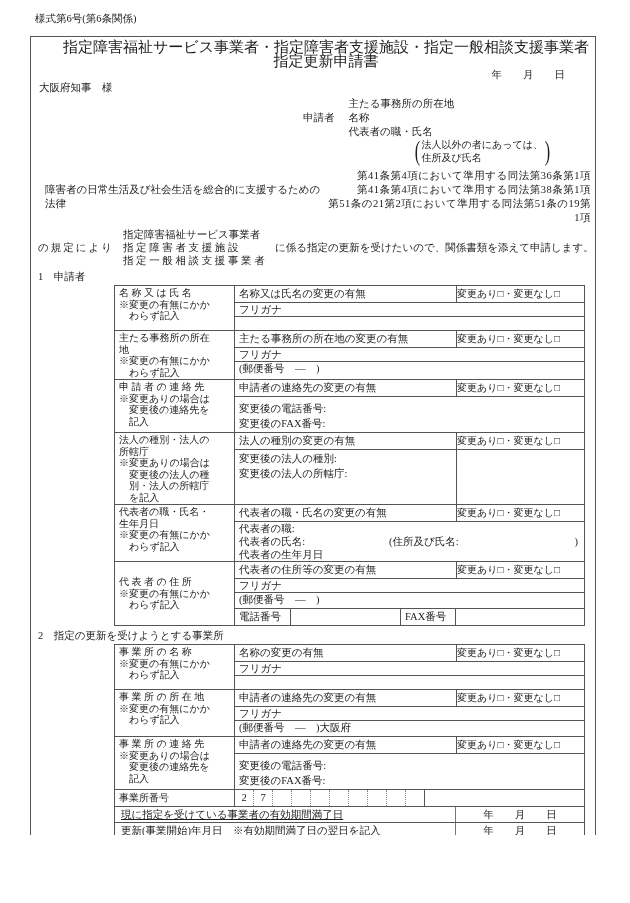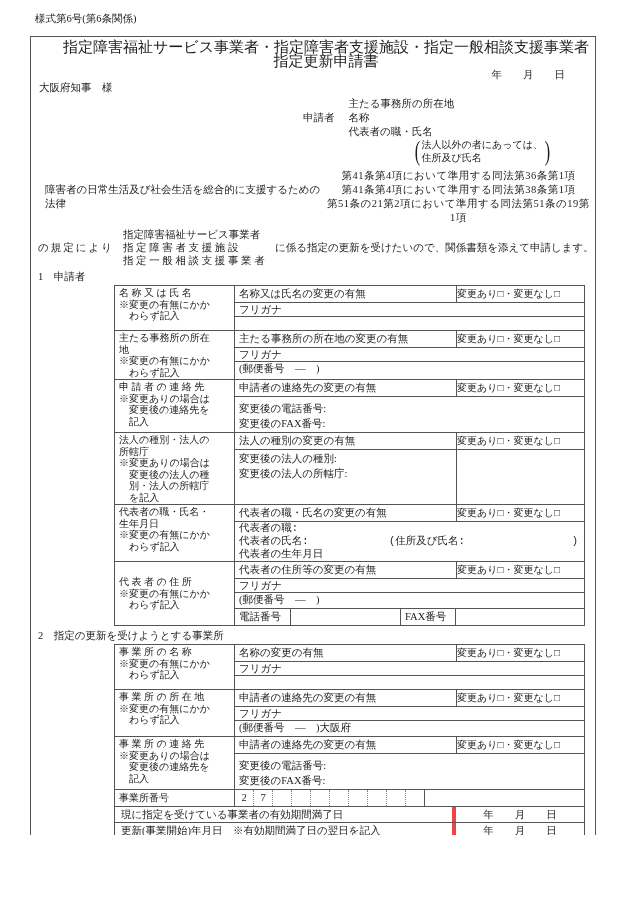--- a/index.html
+++ b/index.html
@@ -18,21 +18,21 @@
   .addressee{margin-left:8px;line-height:14px;}
   
   .applicant{display:flex;margin-left:272px;margin-top:2px;}
   .app-label{padding-top:14px;margin-right:14px;}
   .app-lines div{line-height:14px;}
   .app-note{display:flex;align-items:center;margin-left:64px;margin-top:-1px;}
   .paren{font-size:27px;font-weight:200;line-height:26px;transform:scaleX(.6);}
   .note-lines div{line-height:13px;font-size:10px;}
   
   .law{display:flex;align-items:center;margin:5px 4px 0 14px;justify-content:space-between;}
-  .law-clauses div{line-height:14px;letter-spacing:.5px;text-align:center;}
+  .law-clauses div{line-height:14px;letter-spacing:.5px;text-align:right;}
   
   .provision{display:flex;align-items:center;margin:3px 0 0 7px;}
   .prov-label{letter-spacing:2px;}
   .entities{width:144px;margin-left:9px;}
   .entities div{line-height:13px;}
   .statement{margin-left:8px;}
   .sec-h{margin:3px 0 2px 7px;line-height:13px;}
   
   .tbl{margin-left:83px;width:471px;border:1px solid #555;box-sizing:border-box;}
   .rg{display:flex;border-bottom:1px solid #555;}
@@ -48,42 +48,42 @@
   .q{flex:1;padding:1px 4px;min-height:14px;line-height:13px;}
   .pre{white-space:pre-wrap;line-height:15px;}
   .opt{
     width:128px;box-sizing:border-box;border-left:1px solid #555;
     padding:1px 0;text-align:left;font-size:10px;line-height:13px;
   }
   .optblank{width:128px;box-sizing:border-box;border-left:1px solid #555;}
   .full{flex:1;padding:0 4px;line-height:13px;min-height:13px;}
   .postal{min-height:15px;line-height:14px;}
   .blankrow{min-height:13px;}
-  .rep-lines{flex:1;padding:0 4px;font-family:Liberation Mono, monospace;}
+  .rep-lines{flex:1;padding:0 4px;}
   .rep-line{line-height:13px;min-height:13px;}
   .rep-name{display:flex;}
   .rep-name .n1{width:150px;}
   .rep-name .n2{flex:1;}
   .rep-name .n3{text-align:right;padding-right:2px;}
   .telrow{display:flex;min-height:16px;}
   .tl{width:56px;box-sizing:border-box;border-right:1px solid #555;padding:1px 4px;line-height:13px;}
   .tv{flex:1;}
   .fl{width:56px;box-sizing:border-box;border-left:1px solid #555;border-right:1px solid #555;padding:1px 4px;line-height:13px;}
   .fv{width:128px;box-sizing:border-box;}
   
   .onum-label{display:flex;align-items:center;}
   .digits{width:190px;box-sizing:border-box;display:flex;border-right:1px solid #555;}
   .digit{
     flex:1;border-right:1px dotted #888;text-align:center;
     line-height:16px;min-height:16px;
   }
   .digit:last-child{border-right:none;}
   .onote{flex:1;font-size:10px;padding:1px 2px;line-height:14px;}
   .drow{min-height:15px;}
-  .dlabel{flex:1;padding:1px 4px 1px 6px;line-height:13px;border-right:4px solid #ef4444;}
+  .dlabel{flex:1;padding:1px 4px 1px 6px;line-height:13px;border-right:1px solid #ef4444;text-decoration:underline;}
   .dcell{width:128px;box-sizing:border-box;text-align:center;line-height:13px;padding-top:1px;}
   
   .ctab{margin:11px 0 0 288px;width:246px;border:1px solid #555;box-sizing:border-box;font-size:10px;padding-left:31px;}
   .crow{display:flex;border-bottom:1px solid #555;}
   .cl1{width:113px;box-sizing:border-box;border-right:1px solid #555;padding:0 3px;line-height:13px;}
   .cv{flex:1;min-height:13px;}
   .crow2{display:flex;}
   .cg{width:40px;box-sizing:border-box;border-right:1px solid #eab308;display:flex;align-items:center;padding:0 3px;text-align:center;}
   .cstack{flex:1;display:flex;flex-direction:column;}
   .csub{display:flex;border-bottom:1px solid #555;}

